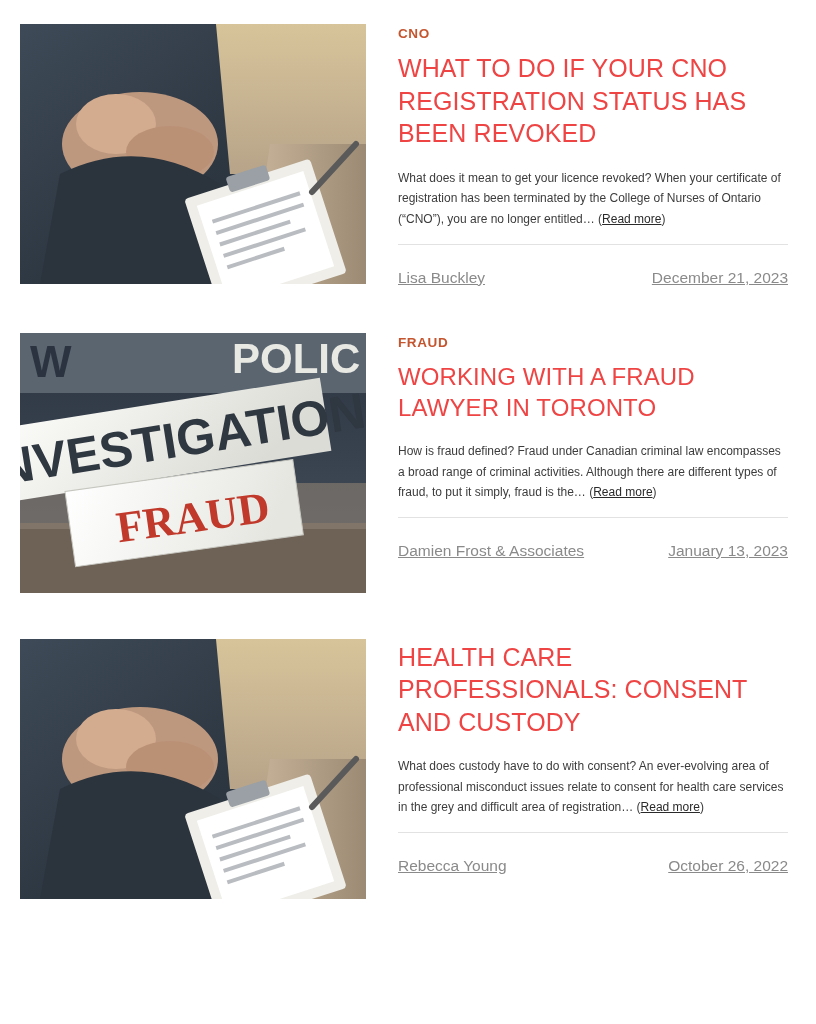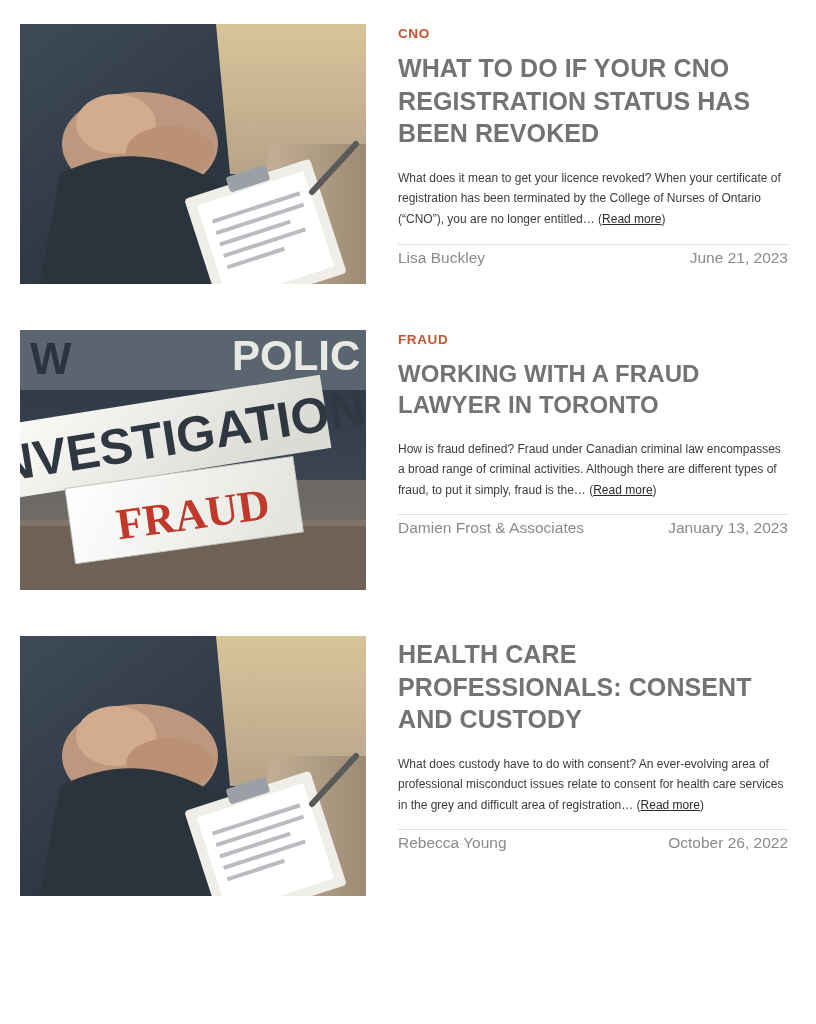--- a/index.html
+++ b/index.html
@@ -39,45 +39,46 @@
   .category {
     color: #c4552f;
     font-size: 13.5px;
     letter-spacing: 0.6px;
     font-weight: 600;
     text-transform: uppercase;
     margin: 0 0 10px 0;
     line-height: 1.2;
   }
   .title {
-    color: #737373;
+    color: #ef4444;
     font-size: 25px;
     line-height: 1.3;
-    font-weight: bold;
+    font-weight: normal;
     letter-spacing: 0.1px;
     text-transform: uppercase;
     margin: 0 0 18px 0;
   }
   .excerpt {
     color: #3c3c3c;
     font-size: 12px;
     line-height: 1.72;
     margin: 0 0 14px 0;
   }
   .excerpt .readmore {
     color: #2a2a2a;
   }
   .meta {
     border-top: 1px solid #e2e2e2;
-    padding-top: 4px;
+    padding-top: 24px;
     display: flex;
     justify-content: space-between;
     align-items: baseline;
     color: #8a8a8a;
     font-size: 15.5px;
+    text-decoration: underline;
   }
   .meta .author { color: #8a8a8a; }
   .meta .date { color: #8a8a8a; }
   .p2 .title { font-size: 24px; }
 </style>
 </head>
 <body>
 
 <div class="page">
 
@@ -120,21 +121,21 @@
         </g>
         <path d="M292 168 L336 120" stroke="#5a5a5a" stroke-width="6" stroke-linecap="round" fill="none"></path>
       </svg>
     </div>
     <div class="post-body">
       <div class="category">CNO</div>
       <h2 class="title">WHAT TO DO IF YOUR CNO REGISTRATION STATUS HAS BEEN REVOKED</h2>
       <p class="excerpt"><span>What does it mean to get your licence revoked? When your certificate of registration has been terminated by the College of Nurses of Ontario (“CNO”), you are no longer entitled… (</span><a class="readmore" href="#">Read more</a><span>)</span></p>
       <div class="meta">
         <span class="author">Lisa Buckley</span>
-        <span class="date">June 21, 2023</span>
+        <span class="date">December 21, 2023</span>
       </div>
     </div>
   </article>
 
   <article class="post p2">
     <div class="thumb">
       <svg viewBox="0 0 346 260" preserveAspectRatio="xMidYMid slice">
         <defs>
           <linearGradient id="g2a" x1="0" y1="0" x2="0" y2="1">
             <stop offset="0%" stop-color="#2b3340"></stop>

